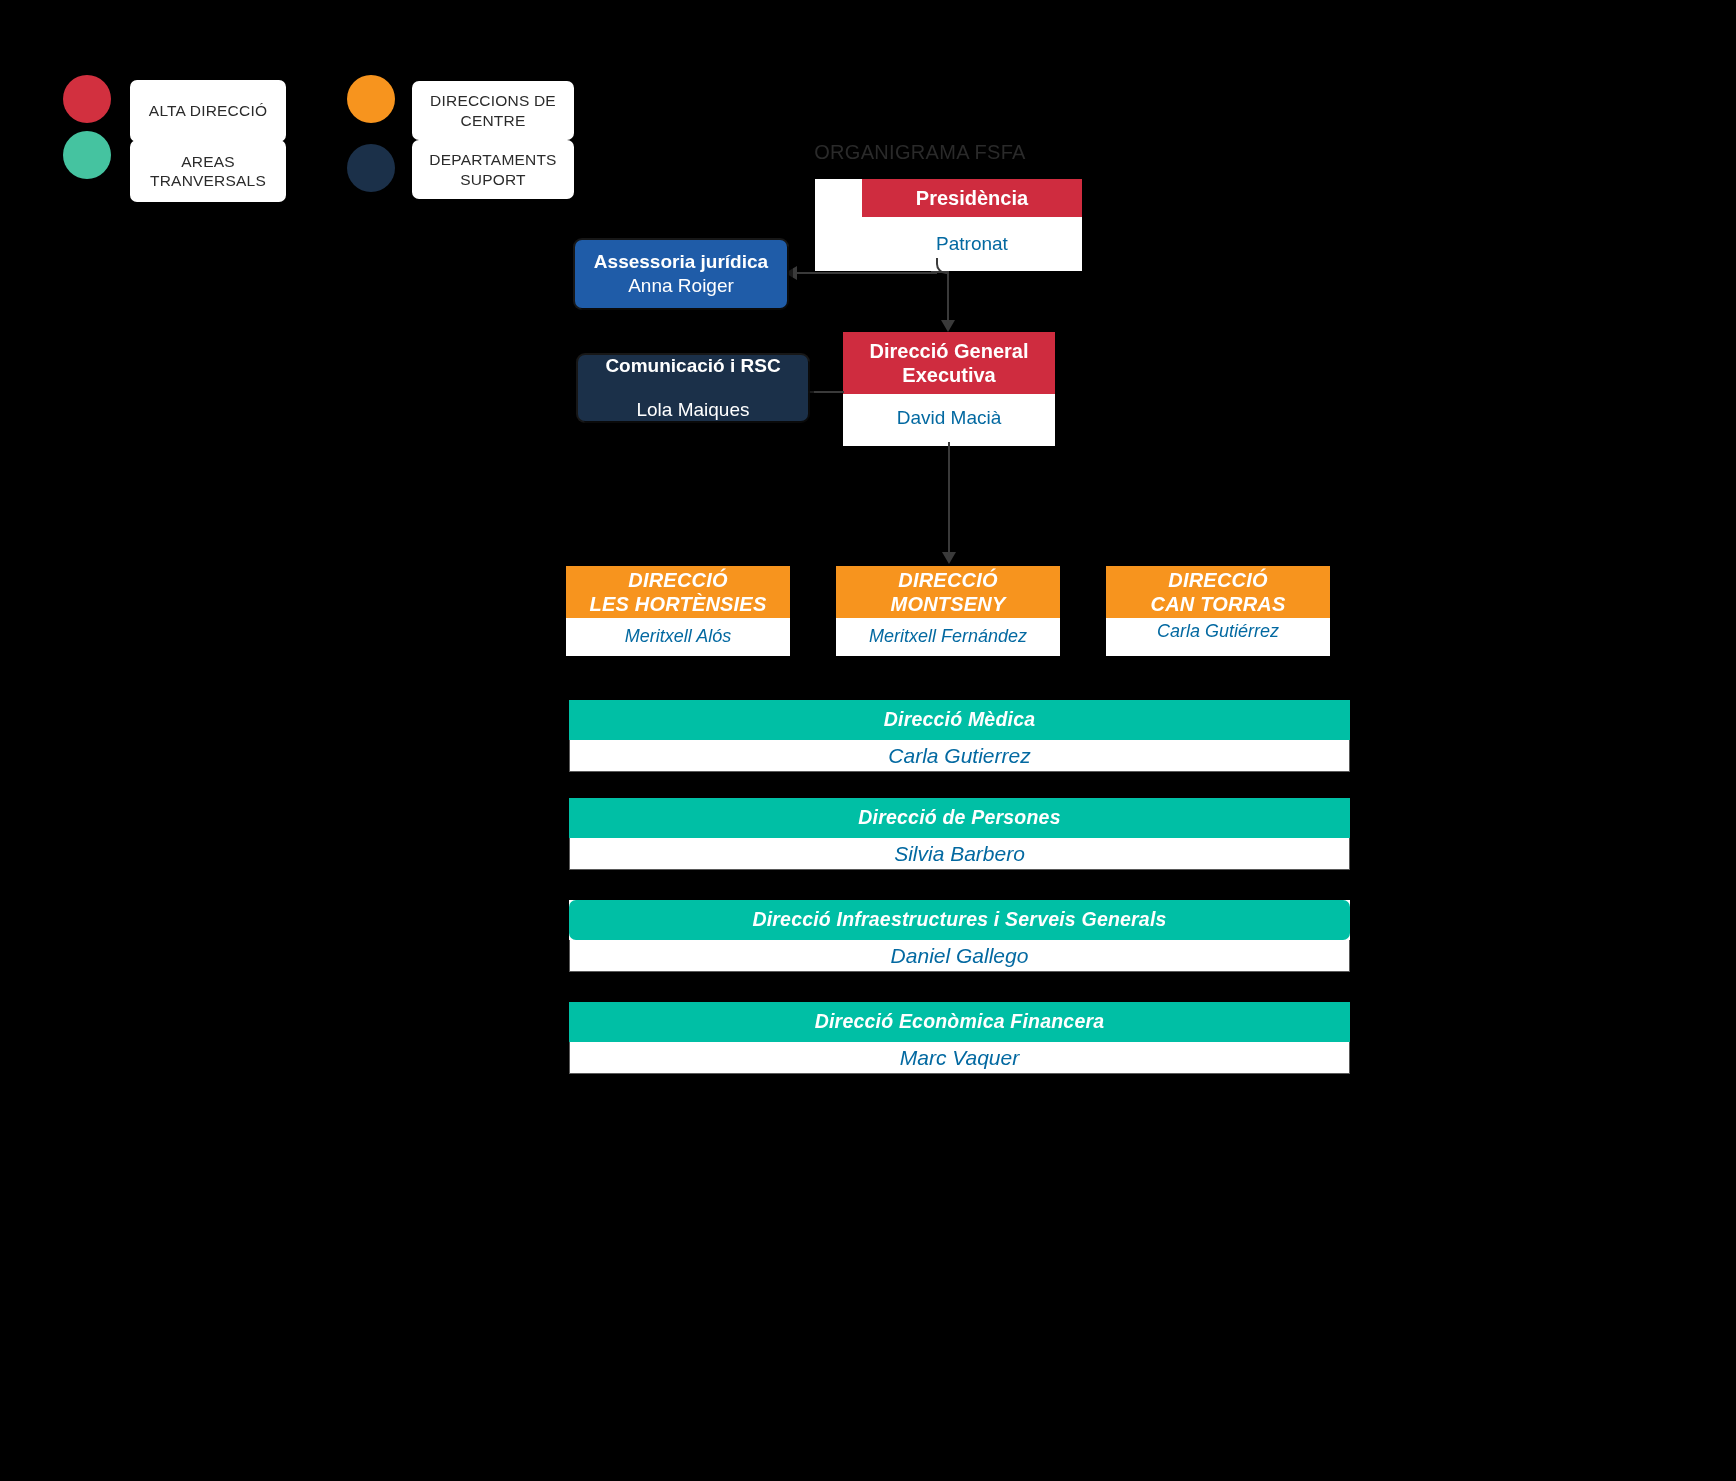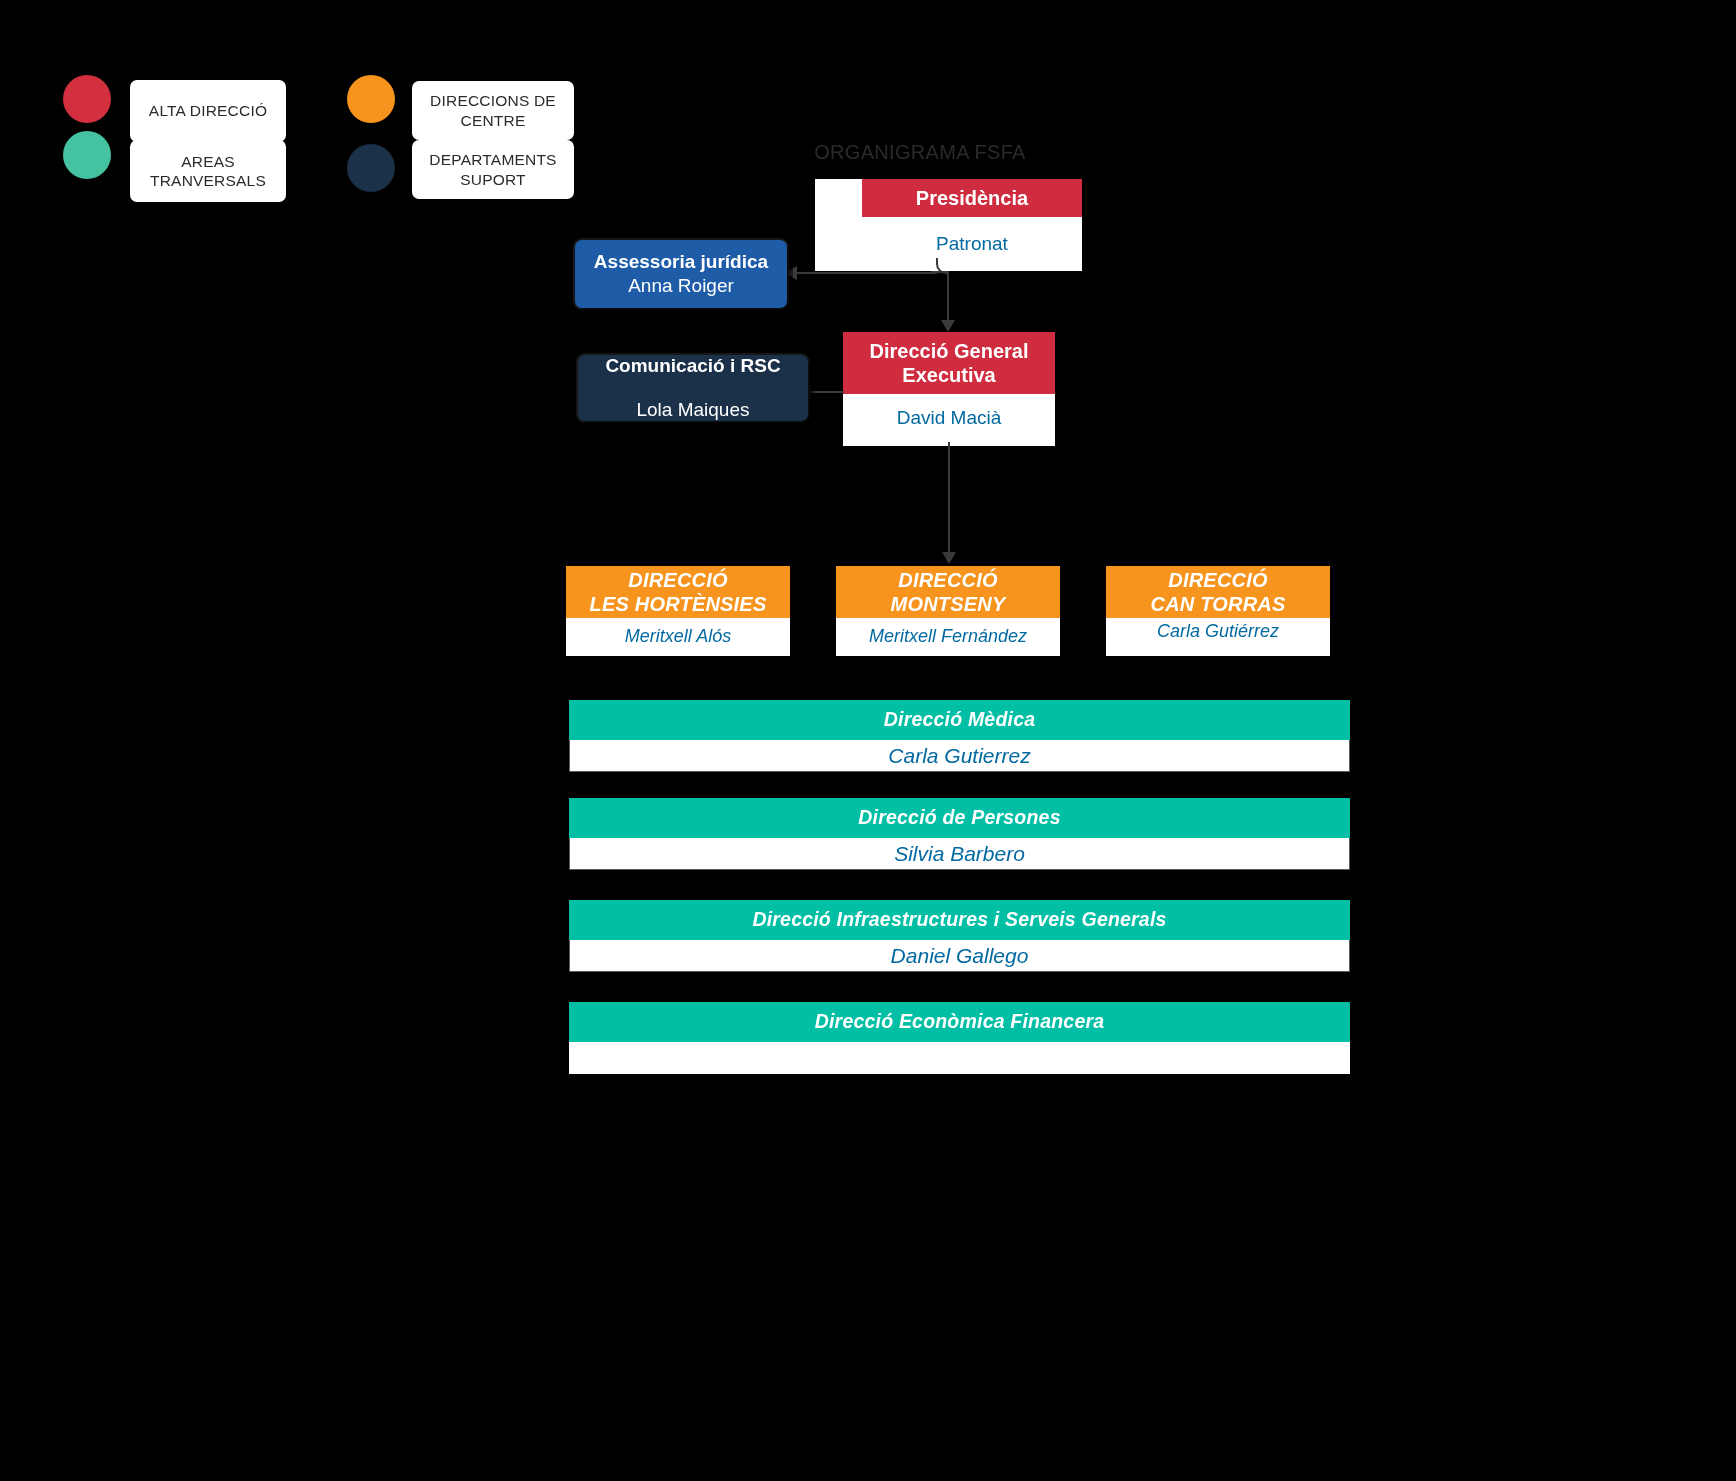--- a/index.html
+++ b/index.html
@@ -245,21 +245,22 @@
     <div class="hd" style="height:40px;">Direcció Mèdica</div>
     <div class="bd" style="height:32px;">Carla Gutierrez</div>
   </div>
 
   <div class="node teal" style="left:569px; top:798px; width:781px; height:72px;">
     <div class="hd" style="height:40px;">Direcció de Persones</div>
     <div class="bd" style="height:32px;">Silvia Barbero</div>
   </div>
 
   <div class="node teal" style="left:569px; top:900px; width:781px; height:72px;">
-    <div class="hd" style="height:40px;">Direcció Infraestructures  i Serveis Generals</div>
+    <div class="hd" style="height:40px;border-radius:7px;">Direcció Infraestructures  i Serveis Generals</div>
     <div class="bd" style="height:32px;">Daniel Gallego</div>
   </div>
 
   <div class="node teal" style="left:569px; top:1002px; width:781px; height:72px;">
     <div class="hd" style="height:40px;">Direcció Econòmica Financera</div>
+    <div class="bd" style="height:32px;">Marc Vaquer</div>
   </div>
 
 </div>
 
 </body></html>

